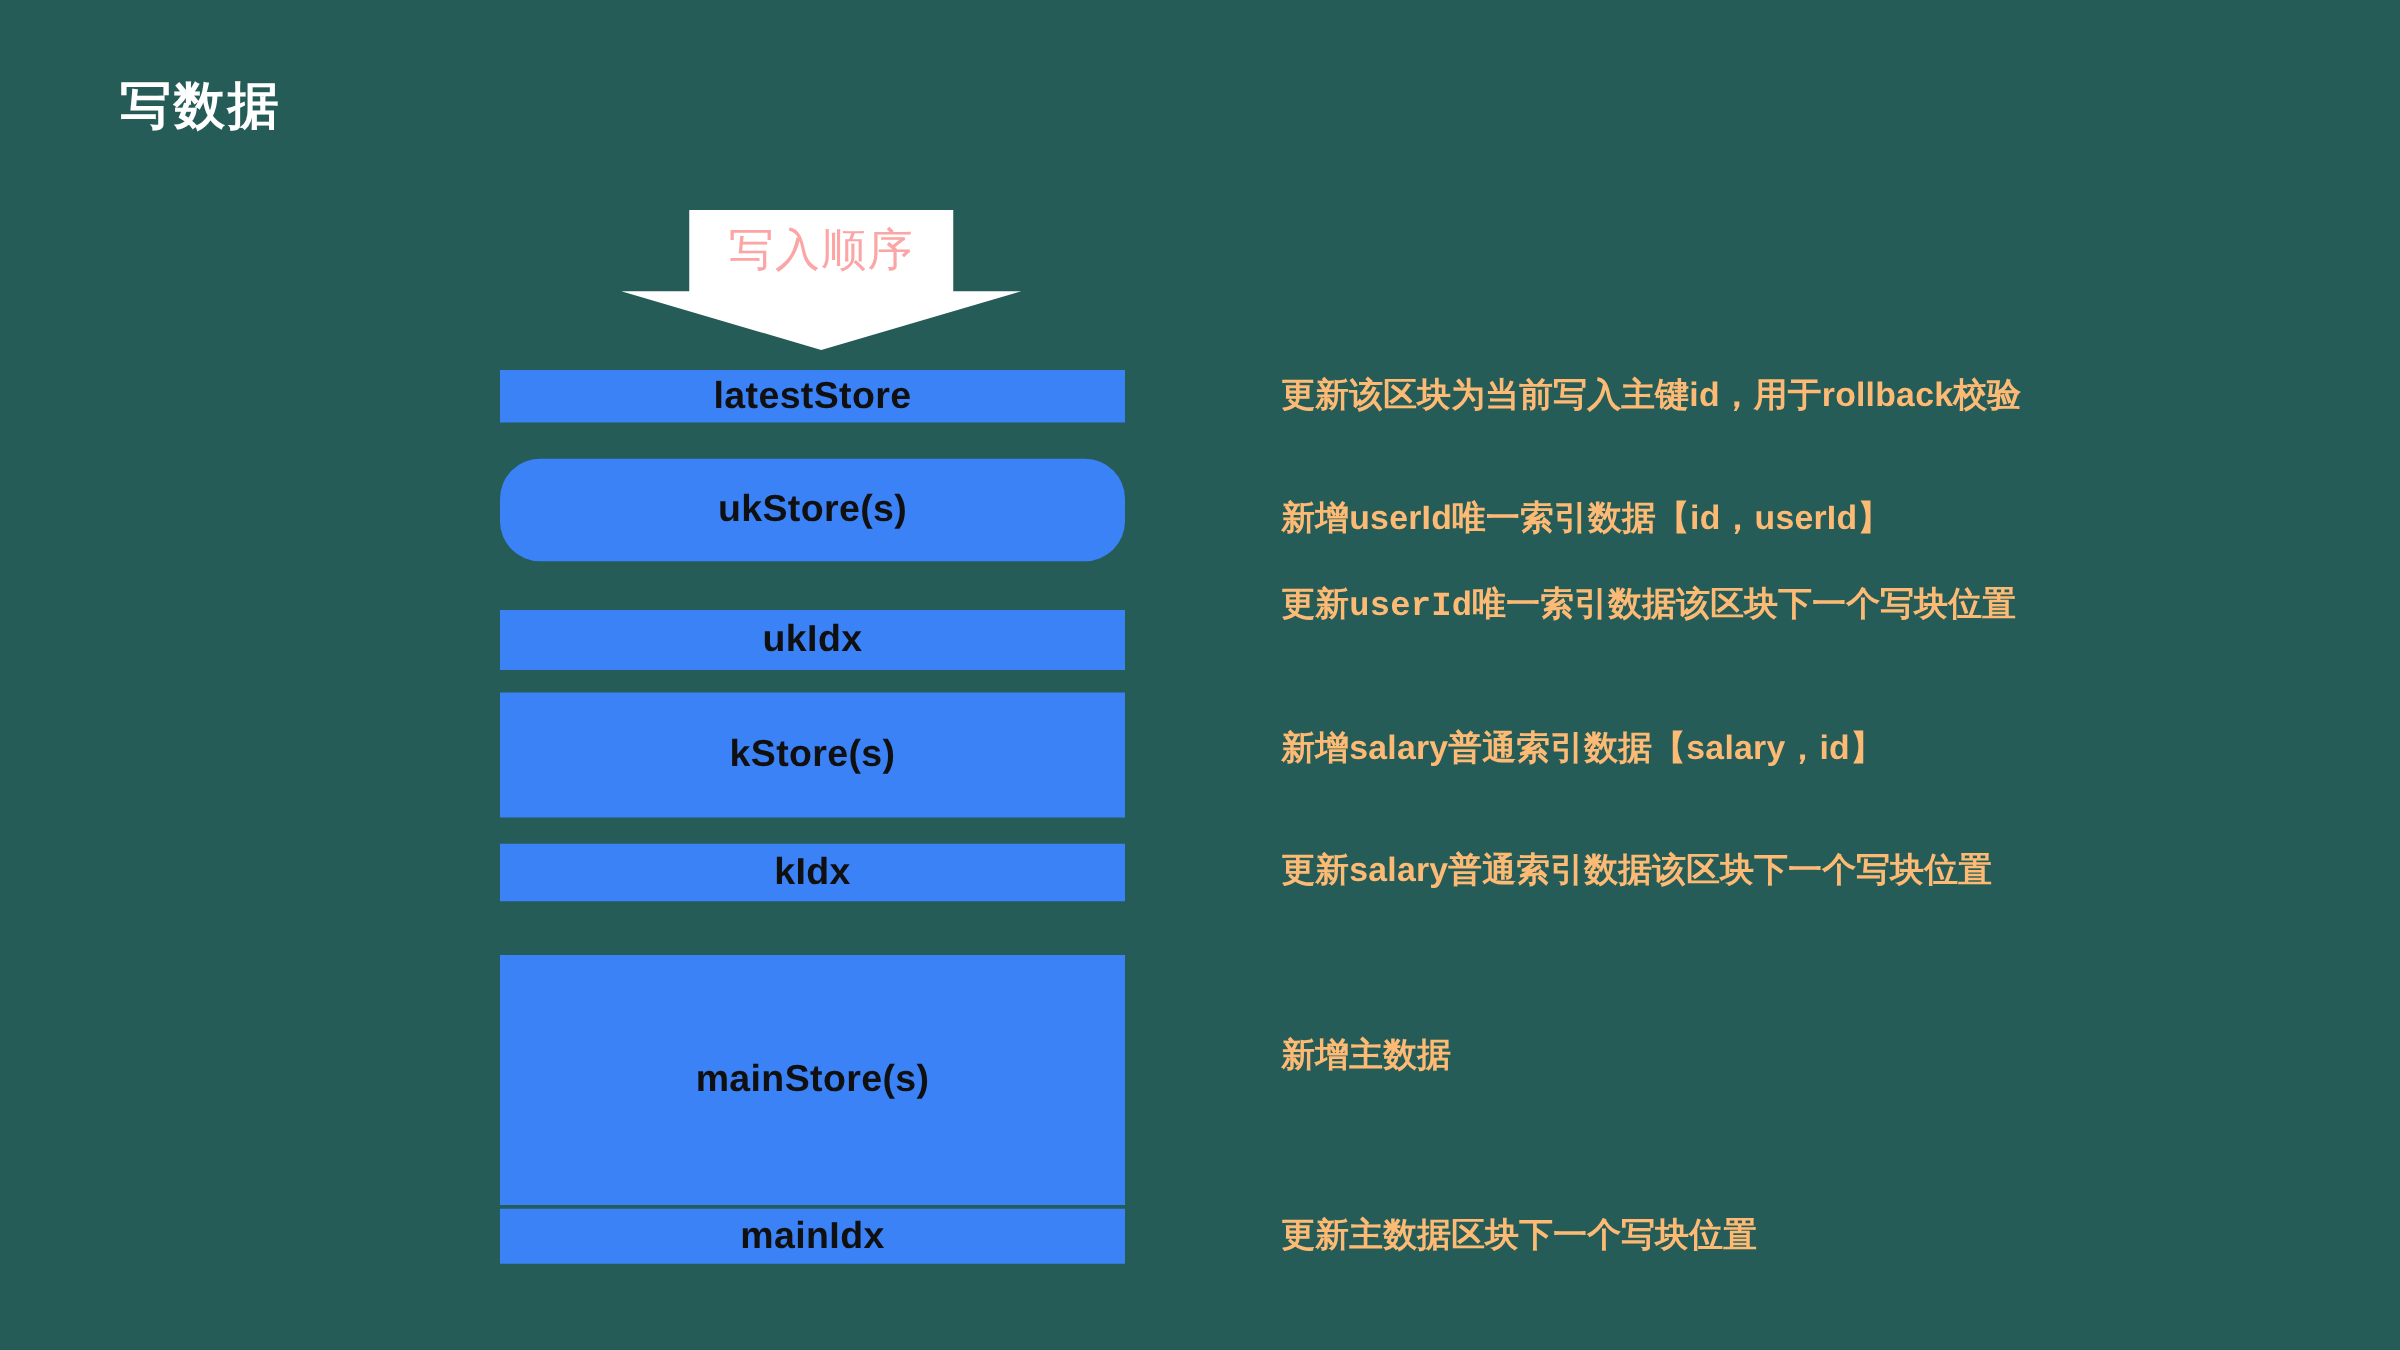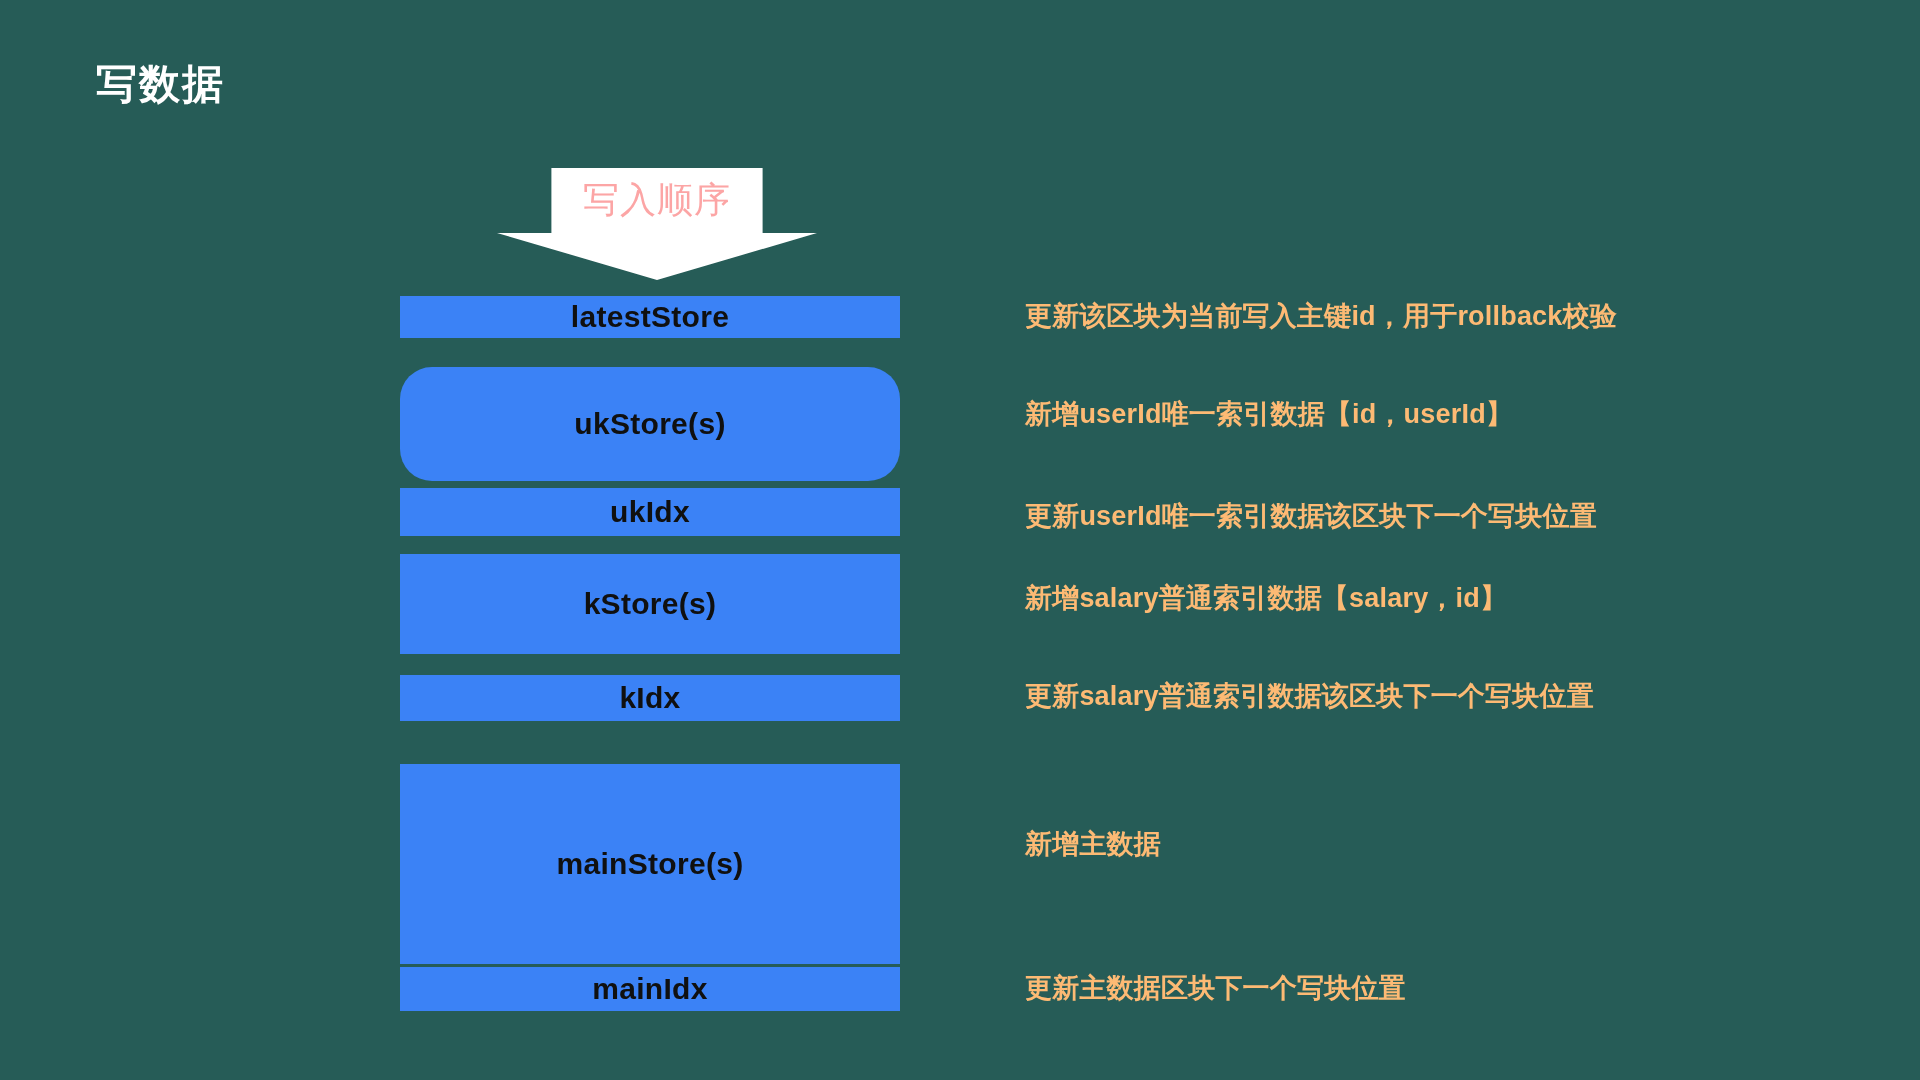--- a/index.html
+++ b/index.html
@@ -123,30 +123,30 @@
   </div>
 
   <div class="flow" id="flow-list">
       <div class="flow-row">
         <div class="box" style="top: 296px; height: 42px;">
           <span class="box-label">latestStore</span>
         </div>
         <div class="desc" style="top: 300px;">更新该区块为当前写入主键id，用于rollback校验</div>
       </div>
       <div class="flow-row">
-        <div class="box" style="top: 367px; height: 114px; border-radius: 32px;">
+        <div class="box" style="top: 367px; height: 82px; border-radius: 32px;">
           <span class="box-label">ukStore(s)</span>
         </div>
         <div class="desc" style="top: 398px;">新增userId唯一索引数据【id，userId】</div>
       </div>
       <div class="flow-row">
         <div class="box" style="top: 488px; height: 48px;">
           <span class="box-label">ukIdx</span>
         </div>
-        <div class="desc" style="top: 500px;">更新userId唯一索引数据该区块下一个写块位置</div>
+        <div class="desc" style="top: 470px; font-family: Liberation Mono, monospace;">更新userId唯一索引数据该区块下一个写块位置</div>
       </div>
       <div class="flow-row">
         <div class="box" style="top: 554px; height: 100px; justify-content: center;">
           <span class="box-label">kStore(s)</span>
         </div>
         <div class="desc" style="top: 582px;">新增salary普通索引数据【salary，id】</div>
       </div>
       <div class="flow-row">
         <div class="box" style="top: 675px; height: 46px;">
           <span class="box-label">kIdx</span>

